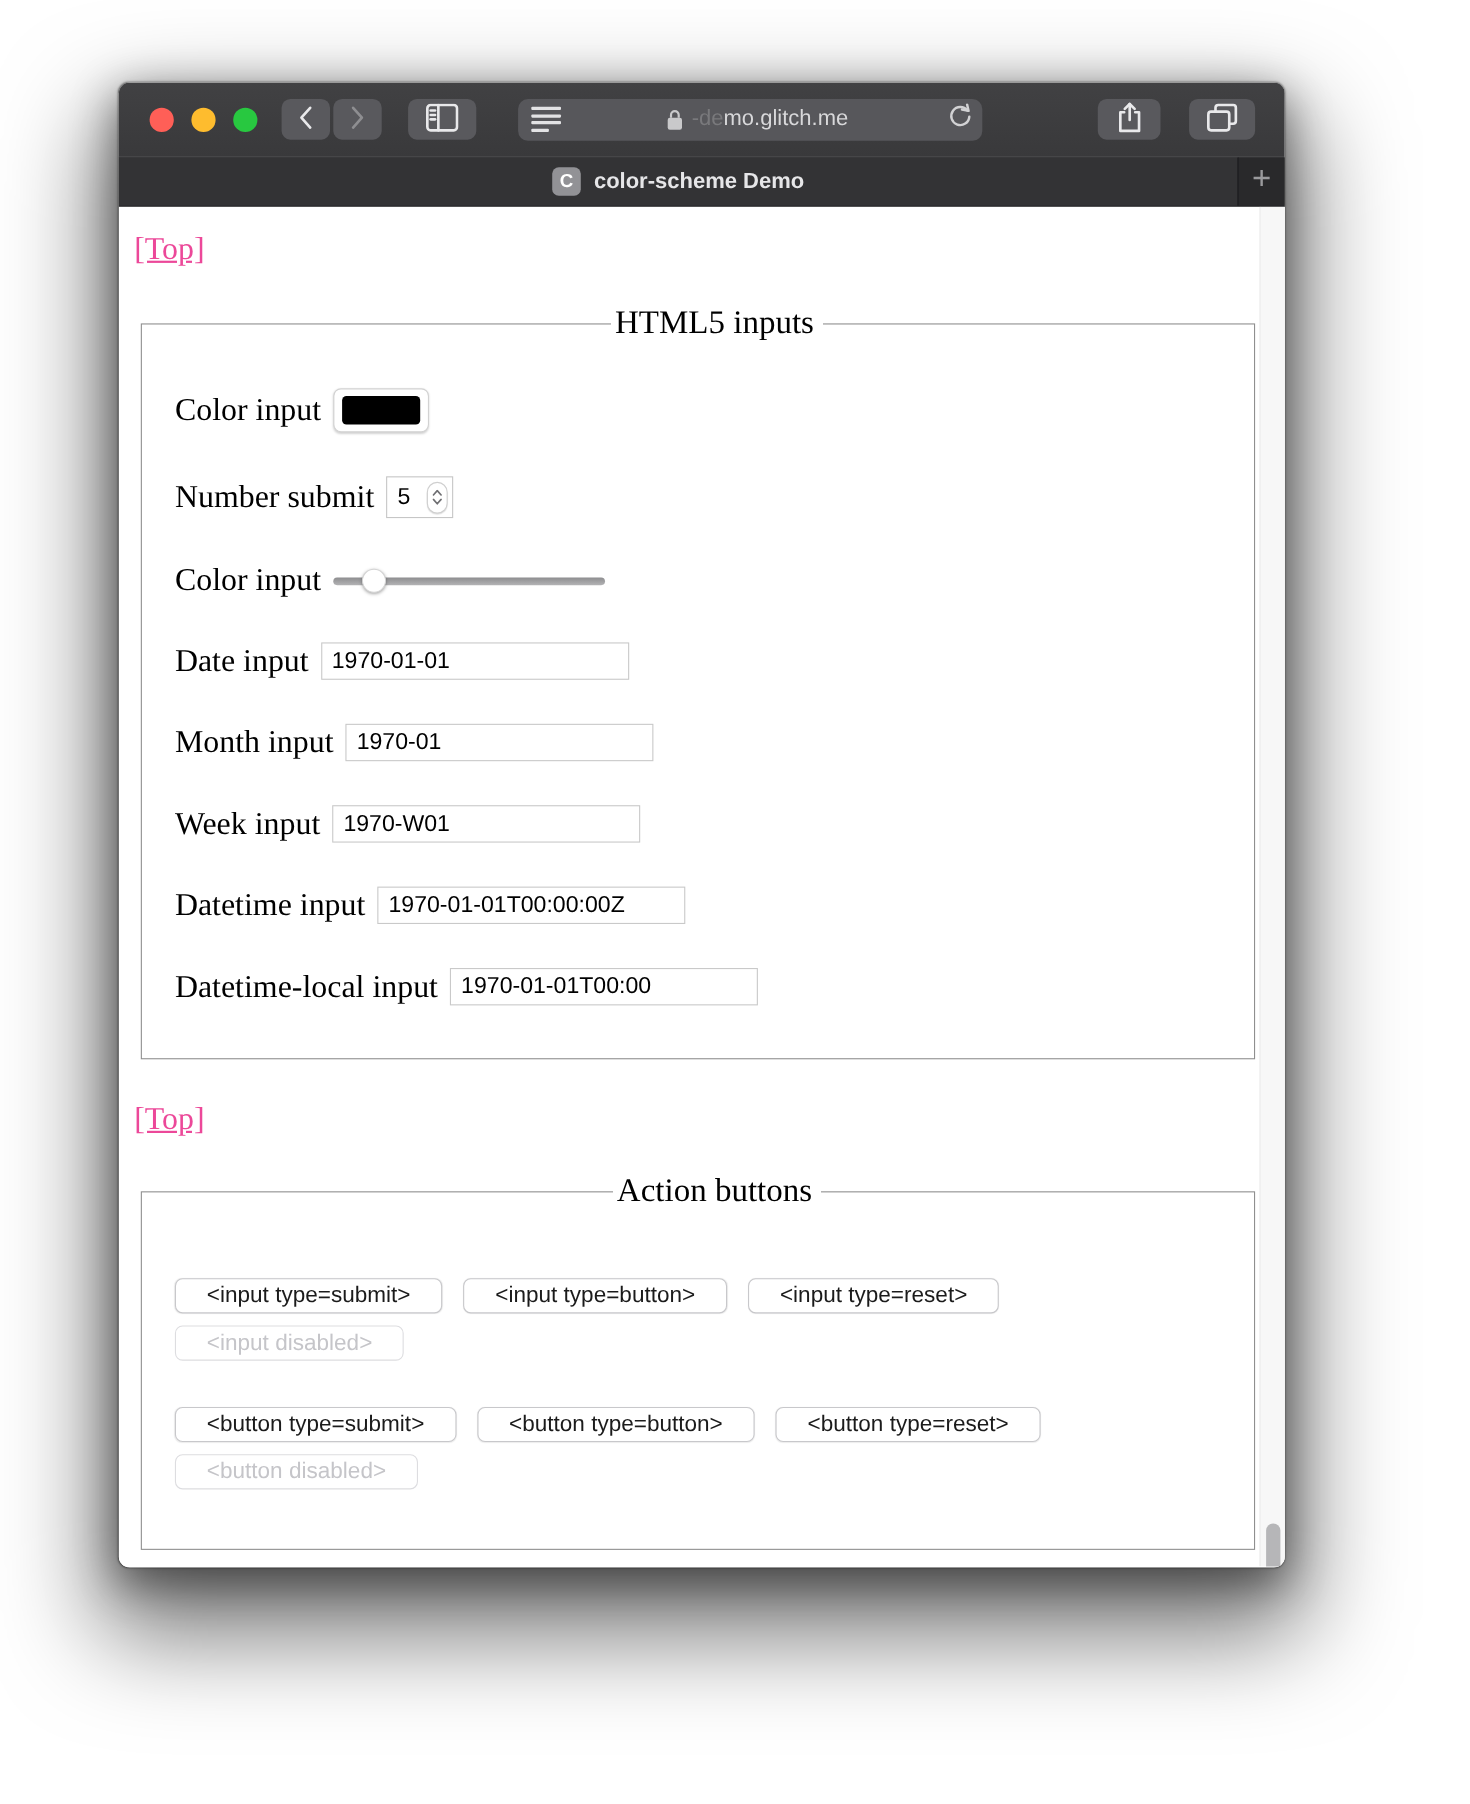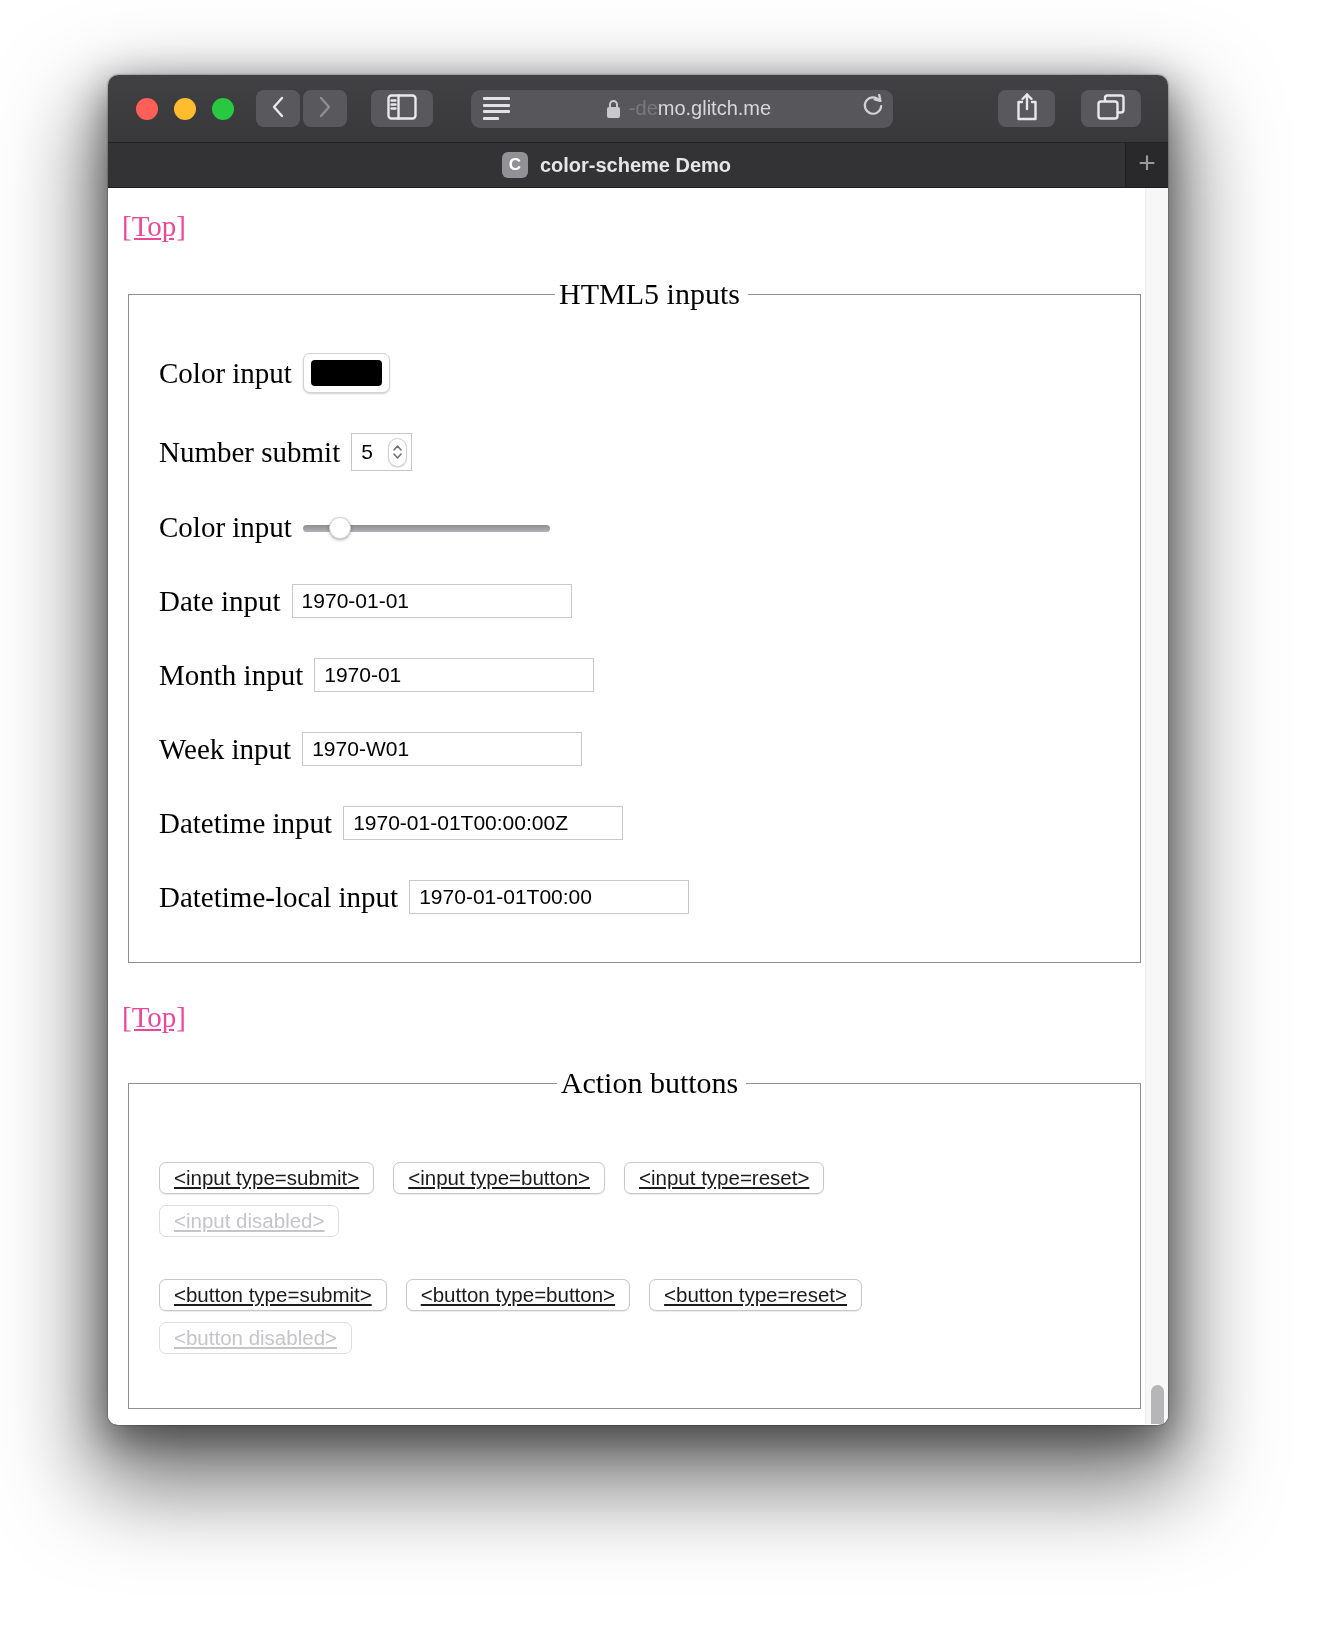--- a/index.html
+++ b/index.html
@@ -120,21 +120,21 @@
     font-family:"Liberation Sans",sans-serif;font-size:21px;padding:0 0 0 9px;color:#000;outline:none;
   }
 
   
   .btn-row{display:flex;gap:19px;margin-top:44px;align-items:center;}
   .btn-row.tight{margin-top:11px;}
   .btn-row.gap-lg{margin-top:42px;}
   .act-btn{
     font-family:"Liberation Sans",sans-serif;font-size:20.5px;color:#1b1b1b;
     background:#fff;border:1px solid #c8c8cb;border-radius:7px;height:32px;
-    padding:0 14px;box-shadow:0 0.5px 1px rgba(0,0,0,0.08);text-decoration:underline;
+    padding:0 28px;box-shadow:0 0.5px 1px rgba(0,0,0,0.08);
   }
   .act-btn.disabled{color:#c5c5c9;border-color:#dddde0;box-shadow:none;}
 
   
   .scroll-gutter{
     position:absolute;top:0;right:0;bottom:0;width:23px;background:#f7f7f7;
     border-left:1px solid #ececec;
   }
   .scroll-thumb{
     position:absolute;top:1197px;left:5px;width:13px;height:62px;border-radius:7px;background:#b6b6b8;

